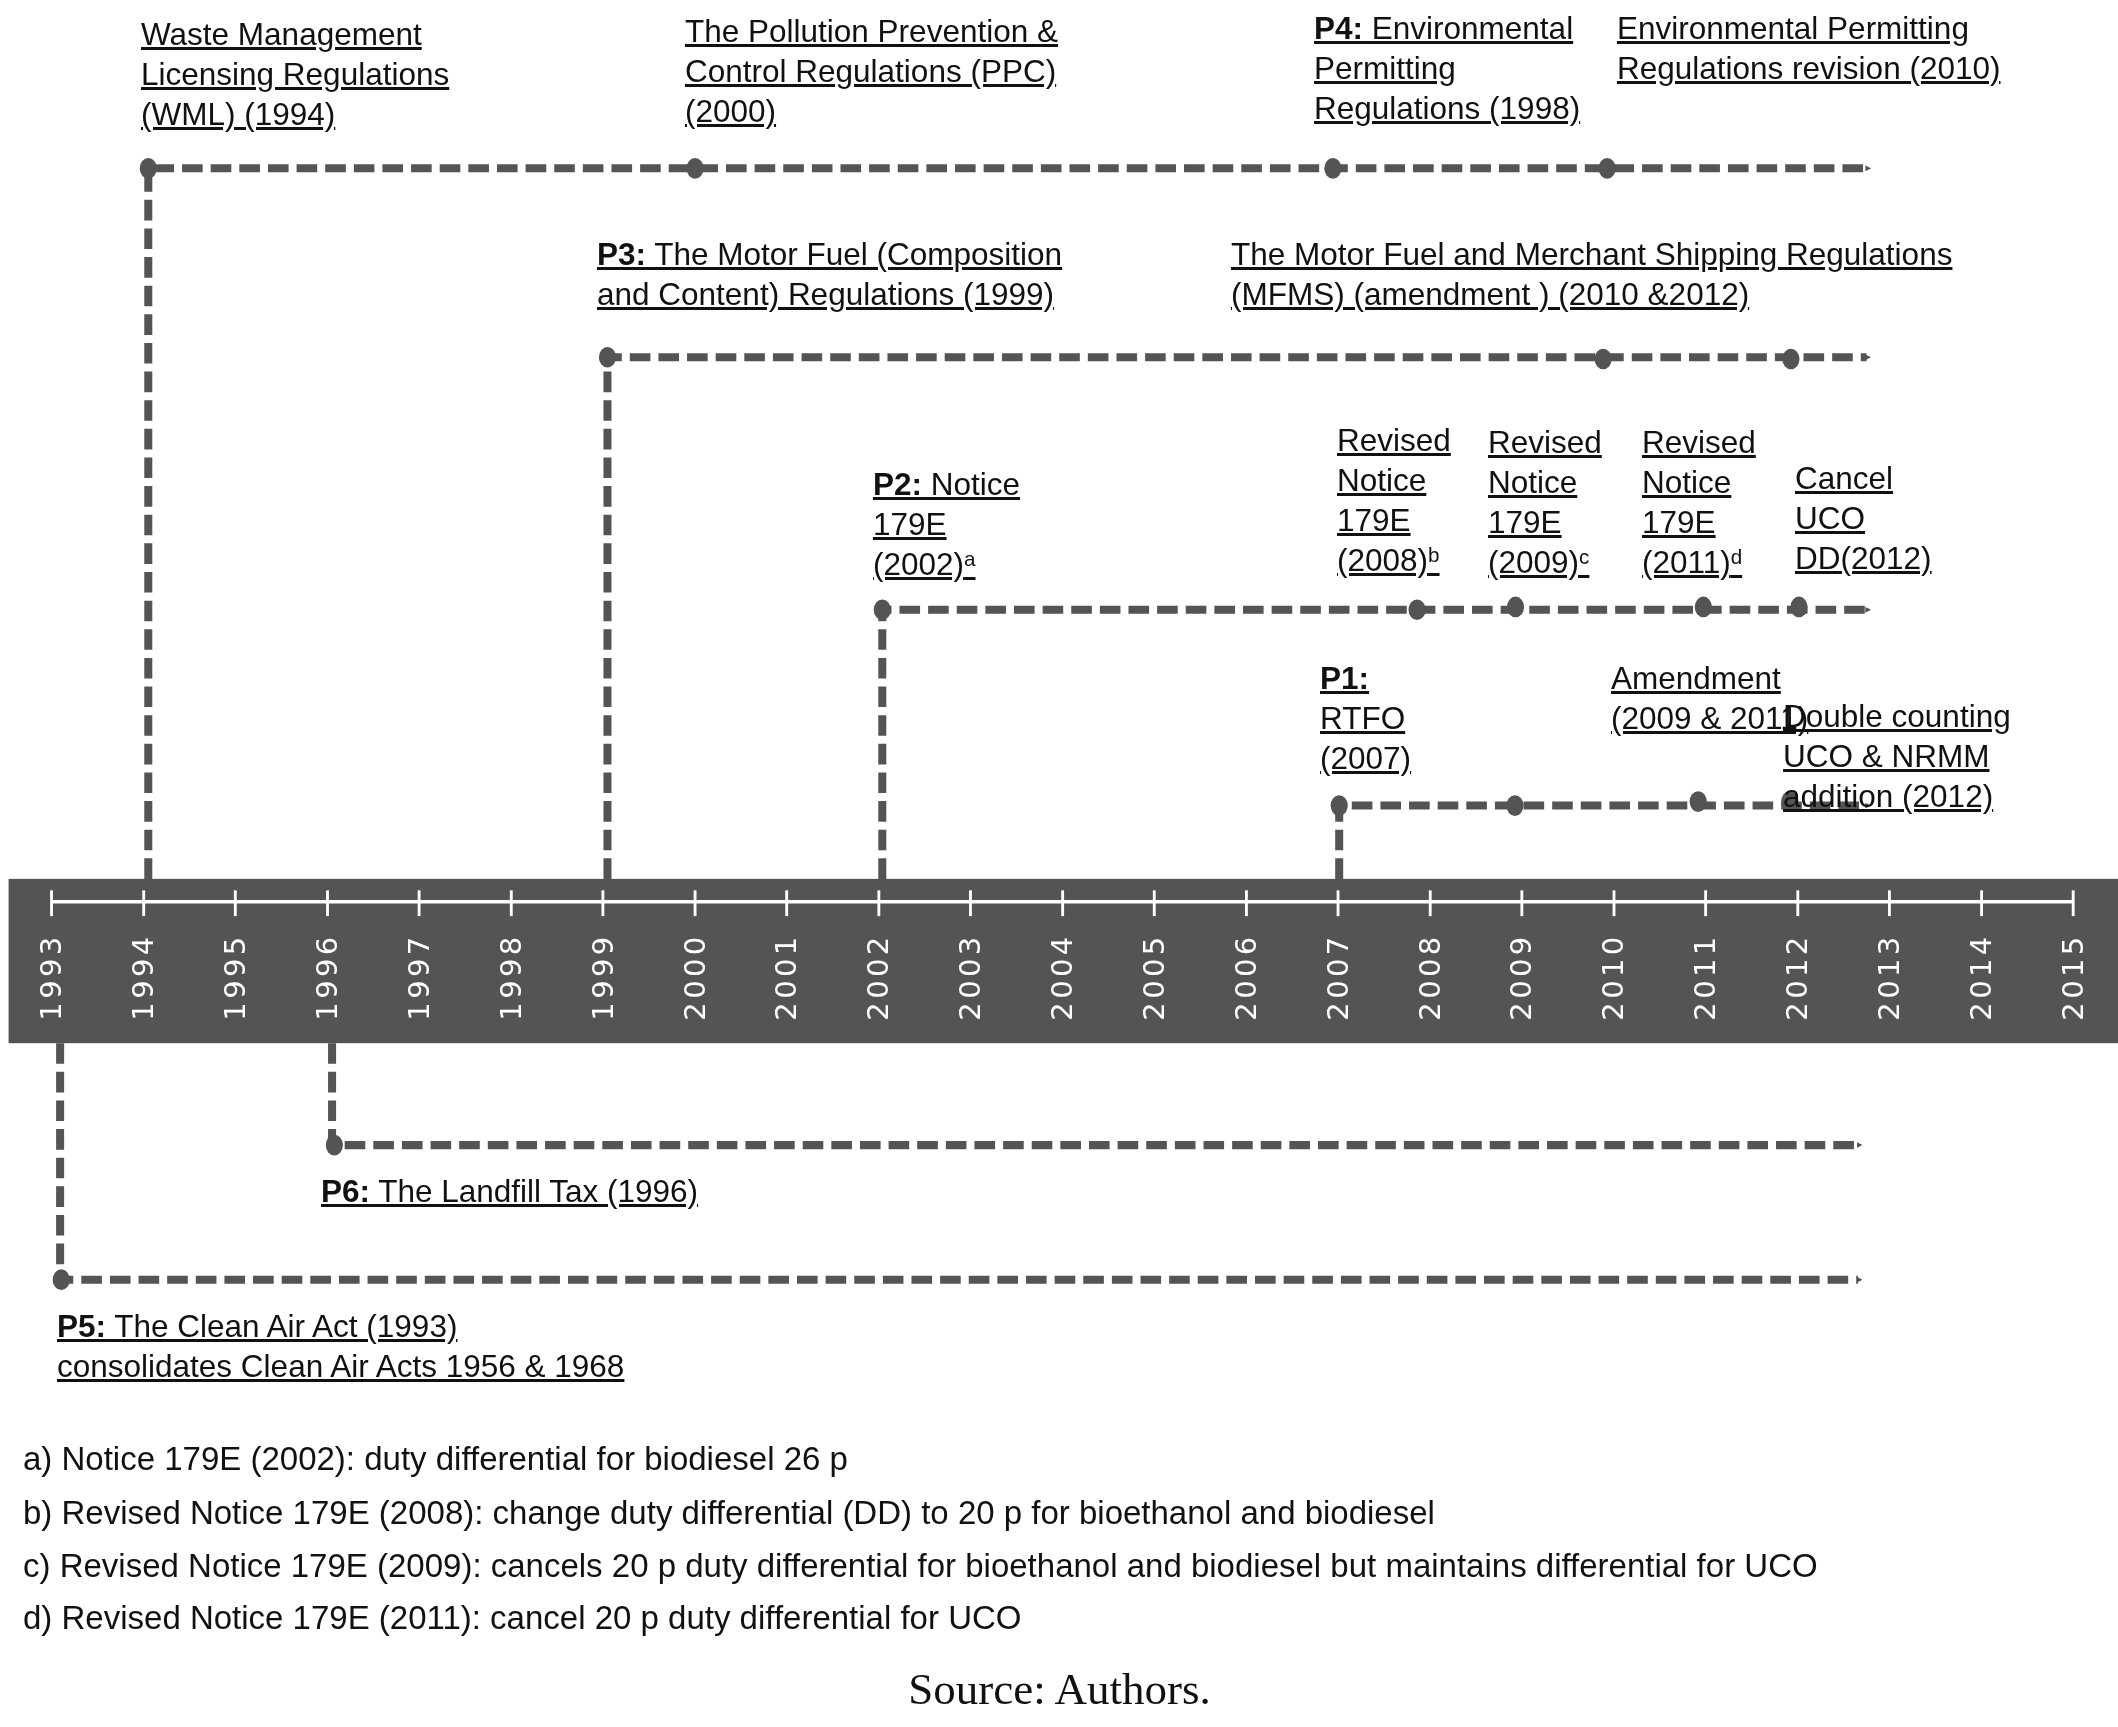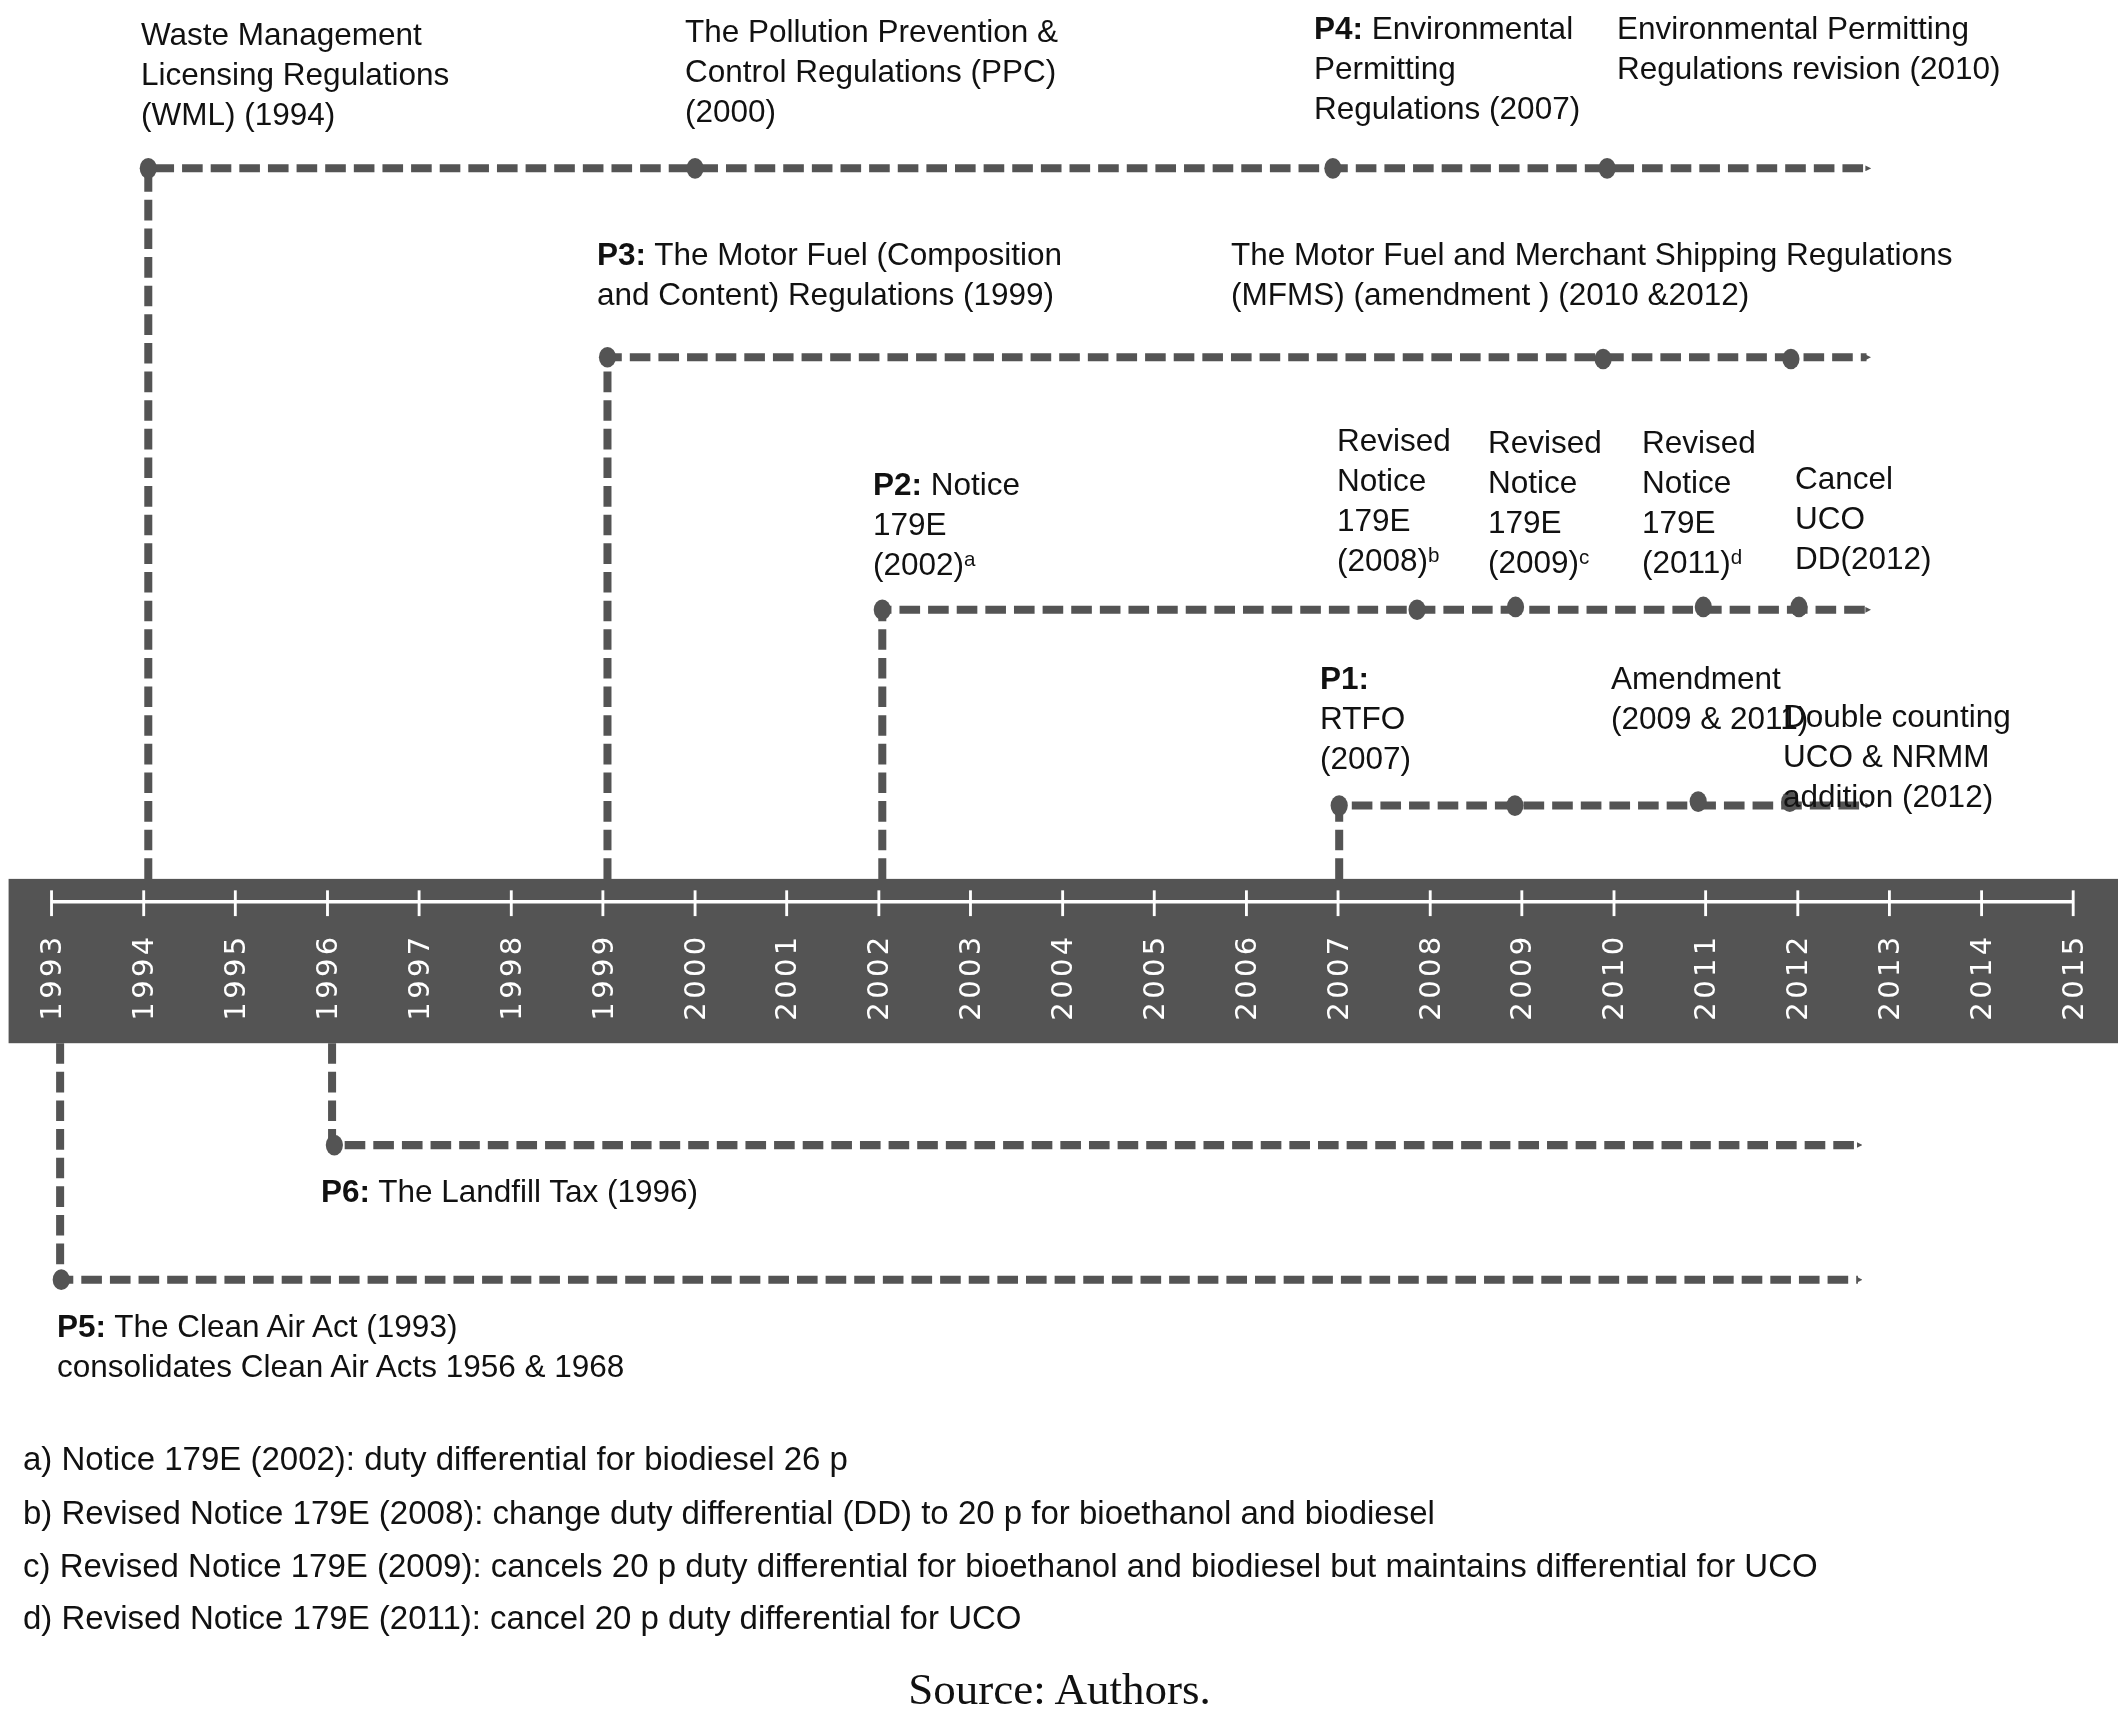--- a/index.html
+++ b/index.html
@@ -1,19 +1,19 @@
 <!DOCTYPE html>
 <html style="font-size:9.2px"><head>
 <meta charset="utf-8">
 <style>
   html, body { margin:0; padding:0; background:#ffffff; }
   body { width:2119px; height:1728px; position:relative; overflow:hidden;
          font-family:"Liberation Sans", sans-serif; color:#000; }
   #diagram { position:absolute; left:0; top:0; }
-  .lbl { position:absolute; font-size:31.5px; line-height:40px; white-space:pre; color:#111; }
+  .lbl { position:absolute; font-size:31.5px; line-height:40px; white-space:pre; color:#111;text-decoration:underline; }
   .lbl b { font-weight:bold; }
   .lbl sup { font-size:20.6px; vertical-align:top; position:relative; top:-4.6px; }
   .yr { position:absolute; color:#fff; font-size:29px; font-family:"DejaVu Sans", sans-serif;
         transform:rotate(-90deg); transform-origin:center center; width:114px; text-align:center;
         letter-spacing:3.4px; }
   .foot { position:absolute; left:23px; font-size:33px; line-height:40px; white-space:pre; color:#111; }
   .source { position:absolute; left:0; width:2119px; top:1663px; text-align:center;
             font-family:"Liberation Serif", serif; font-size:45px; color:#111; }
 </style>
 </head>
@@ -122,21 +122,21 @@
 </div>
 
 <div class="lbl" style="left:141px; top:14.3px;">Waste Management
 Licensing Regulations
 (WML) (1994)</div>
 <div class="lbl" style="left:685px; top:11.4px;">The Pollution Prevention &amp;
 Control Regulations (PPC)
 (2000)</div>
 <div class="lbl" style="left:1314px; top:8px;"><b>P4:</b><span> Environmental
 Permitting
-Regulations (2007)</span></div>
+Regulations (1998)</span></div>
 <div class="lbl" style="left:1617px; top:8px;">Environmental Permitting
 Regulations revision (2010)</div>
 
 <div class="lbl" style="left:597px; top:234px;"><b>P3:</b><span> The Motor Fuel (Composition
 and Content) Regulations (1999)</span></div>
 <div class="lbl" style="left:1231px; top:234px;">The Motor Fuel and Merchant Shipping Regulations
 (MFMS) (amendment ) (2010 &amp;2012)</div>
 
 <div class="lbl" style="left:873px; top:464px;"><b>P2:</b><span> Notice
 179E

